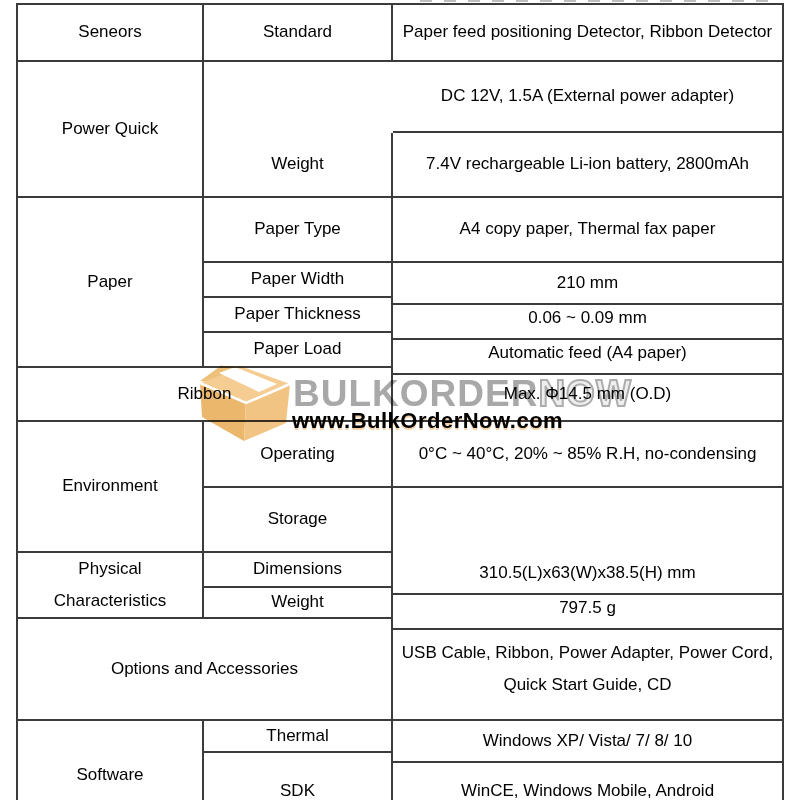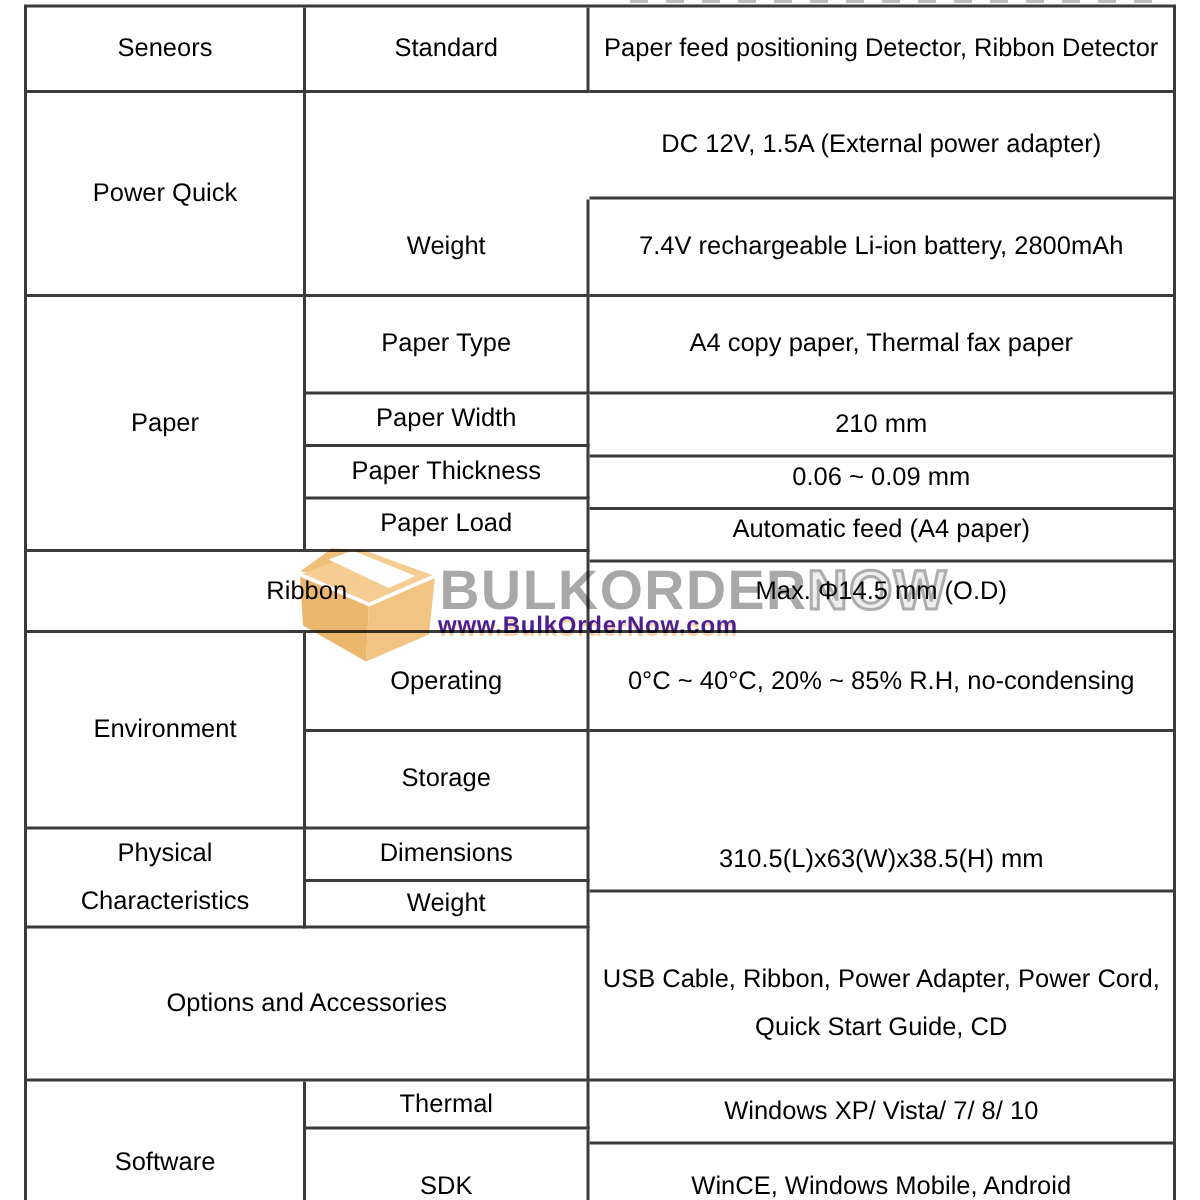--- a/index.html
+++ b/index.html
@@ -48,22 +48,22 @@
     position:absolute;left:293px;top:375px;
     font-size:37px;font-weight:bold;letter-spacing:1px;line-height:1;
     color:#a8a8a8;white-space:nowrap;
   }
   .wm-brand .wm-suffix{
     color:rgba(200,200,200,0.30);
     -webkit-text-stroke:2px #adadad;
   }
   .wm-url{
     position:absolute;left:292px;top:410px;
-    font-size:16px;font-weight:bold;letter-spacing:.5px;line-height:1;
-    color:#4c1d95;white-space:nowrap;
+    font-size:22px;font-weight:bold;letter-spacing:.5px;line-height:1;
+    color:#000000;white-space:nowrap;
     text-shadow:0 2px 0 rgba(233,158,66,0.45);
   }
 </style>
 </head>
 <body>
 
 <div class="top-frag"></div>
 
 <div class="spec-table">
 
@@ -91,20 +91,21 @@
 
   <div class="cell" style="grid-area:9/1/11/2">Environment</div>
   <div class="cell" style="grid-area:9/2/10/3">Operating</div>
   <div class="cell last-col oneline" style="grid-area:9/3/10/4">0°C ~ 40°C, 20% ~ 85% R.H, no-condensing</div>
   <div class="cell" style="grid-area:10/2/11/3">Storage</div>
 
   <div class="cell" style="grid-area:11/1/13/2">Physical Characteristics</div>
   <div class="cell" style="grid-area:11/2/12/3">Dimensions</div>
   <div class="cell last-col tight" style="grid-area:11/3/12/4">310.5(L)x63(W)x38.5(H) mm</div>
   <div class="cell" style="grid-area:12/2/13/3">Weight</div>
+  <div class="cell last-col tight" style="grid-area:12/3/13/4">797.5 g</div>
 
   <div class="cell" style="grid-area:13/1/14/3">Options and Accessories</div>
   <div class="cell last-col tight" style="grid-area:13/3/14/4">USB Cable, Ribbon, Power Adapter, Power Cord, Quick Start Guide, CD</div>
 
   <div class="cell" style="grid-area:14/1/16/2">Software</div>
   <div class="cell" style="grid-area:14/2/15/3">Thermal</div>
   <div class="cell last-col tight" style="grid-area:14/3/15/4">Windows XP/ Vista/ 7/ 8/ 10</div>
   <div class="cell" style="grid-area:15/2/16/3">SDK</div>
   <div class="cell last-col tight" style="grid-area:15/3/16/4">WinCE, Windows Mobile, Android</div>
 

